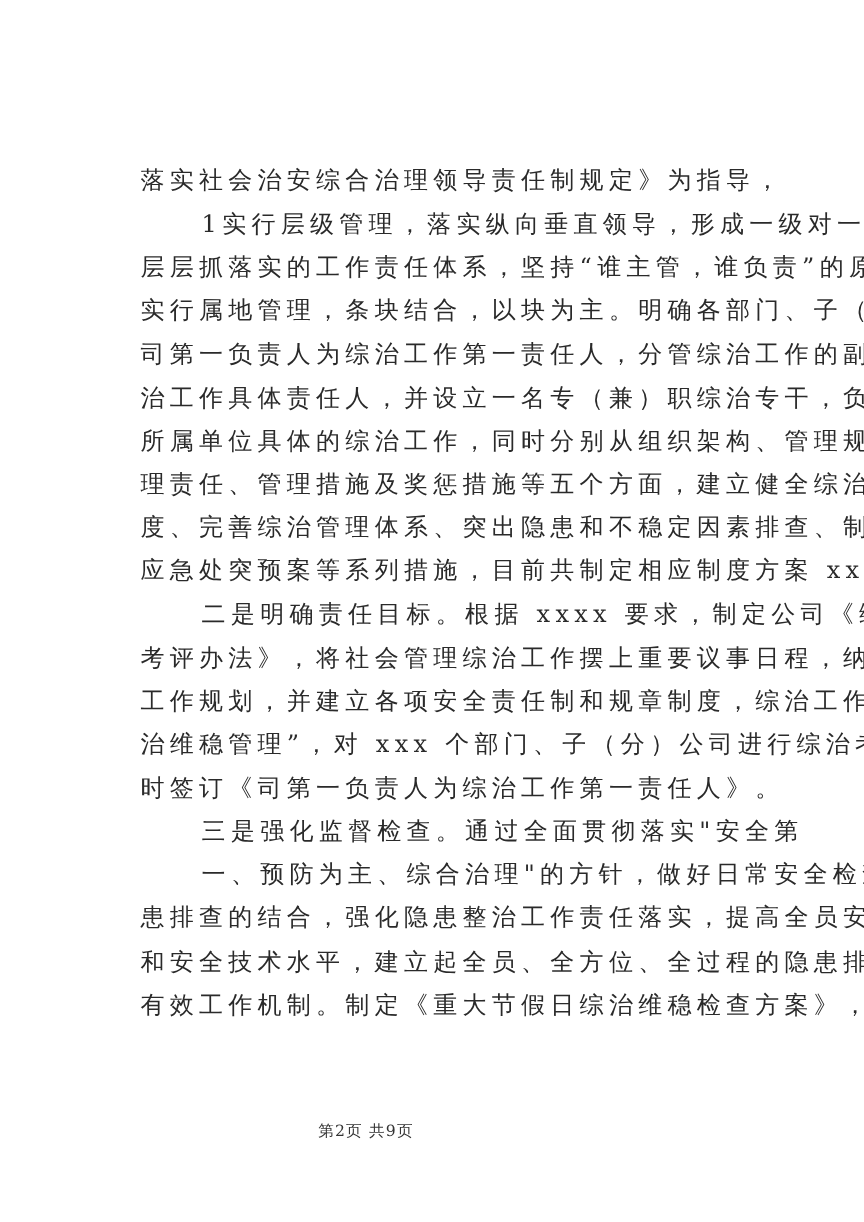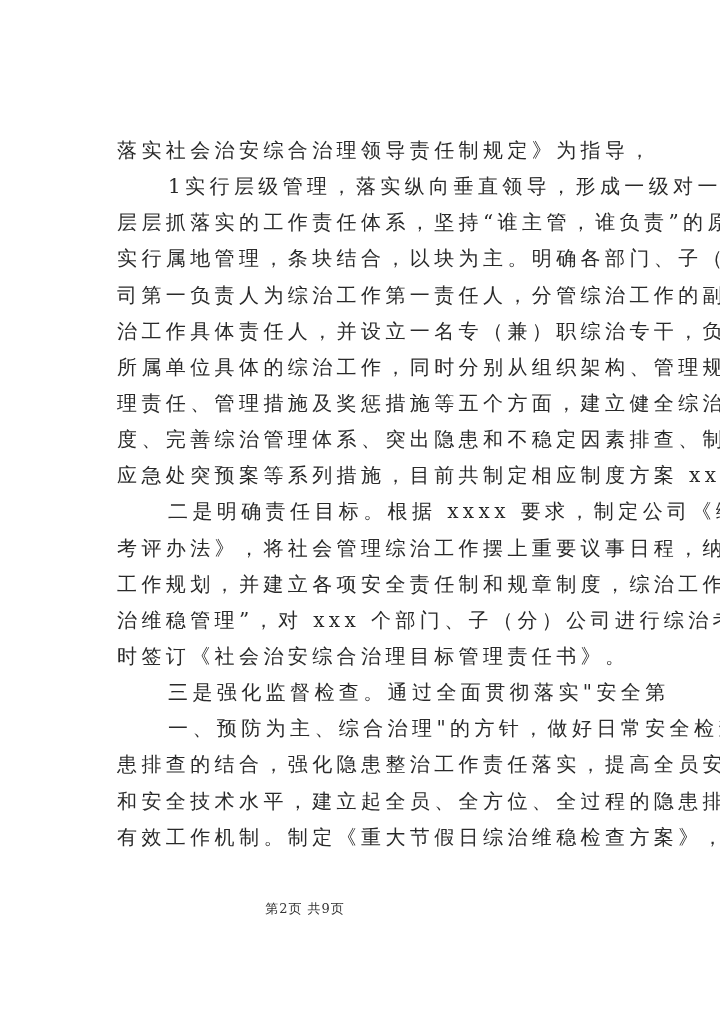--- a/index.html
+++ b/index.html
@@ -8,21 +8,21 @@
   .body-text {
     position: absolute; left: 97px; top: 132px; width: 545px;
     font-family: "DejaVu Serif", "Liberation Serif", serif;
     font-size: 20px; line-height: 36.15px; color: #2a2a2a;
     letter-spacing: 4.4px;
     margin-left: 20px;
   }
   .line { display: block; white-space: nowrap; height: 36.15px; }
   .indent { padding-left: 51px; }
   .footer {
-    position: absolute; left: 0; width: 610px; top: 900px; text-align: center;
+    position: absolute; left: 0; width: 610px; top: 934px; text-align: center;
     font-family: "DejaVu Serif", "Liberation Serif", serif;
     font-size: 13px; color: #333333; letter-spacing: 1px;
   }
 </style>
 </head>
 <body>
 
 <div class="page">
   <div class="body-text">
     <span class="line">落实社会治安综合治理领导责任制规定》为指导，</span>
@@ -32,21 +32,21 @@
     <span class="line">司第一负责人为综治工作第一责任人，分管综治工作的副职为综</span>
     <span class="line">治工作具体责任人，并设立一名专（兼）职综治专干，负责落实</span>
     <span class="line">所属单位具体的综治工作，同时分别从组织架构、管理规则、管</span>
     <span class="line">理责任、管理措施及奖惩措施等五个方面，建立健全综治管理制</span>
     <span class="line">度、完善综治管理体系、突出隐患和不稳定因素排查、制定专项</span>
     <span class="line">应急处突预案等系列措施，目前共制定相应制度方案 xxxx 个，</span>
     <span class="line indent">二是明确责任目标。根据 xxxx 要求，制定公司《综治工作</span>
     <span class="line">考评办法》，将社会管理综治工作摆上重要议事日程，纳入年度</span>
     <span class="line">工作规划，并建立各项安全责任制和规章制度，综治工作归口“综</span>
     <span class="line">治维稳管理”，对 xxx 个部门、子（分）公司进行综治考评，同</span>
-    <span class="line">时签订《社会治安综合治理目标管理责任书》。</span>
+    <span class="line">时签订《司第一负责人为综治工作第一责任人》。</span>
     <span class="line indent">三是强化监督检查。通过全面贯彻落实"安全第</span>
     <span class="line indent">一、预防为主、综合治理"的方针，做好日常安全检查与隐</span>
     <span class="line">患排查的结合，强化隐患整治工作责任落实，提高全员安全意识</span>
     <span class="line">和安全技术水平，建立起全员、全方位、全过程的隐患排查整治</span>
     <span class="line">有效工作机制。制定《重大节假日综治维稳检查方案》，与公安</span>
   </div>
   <div class="footer">第2页 共9页</div>
 </div>
 
 </body></html>

